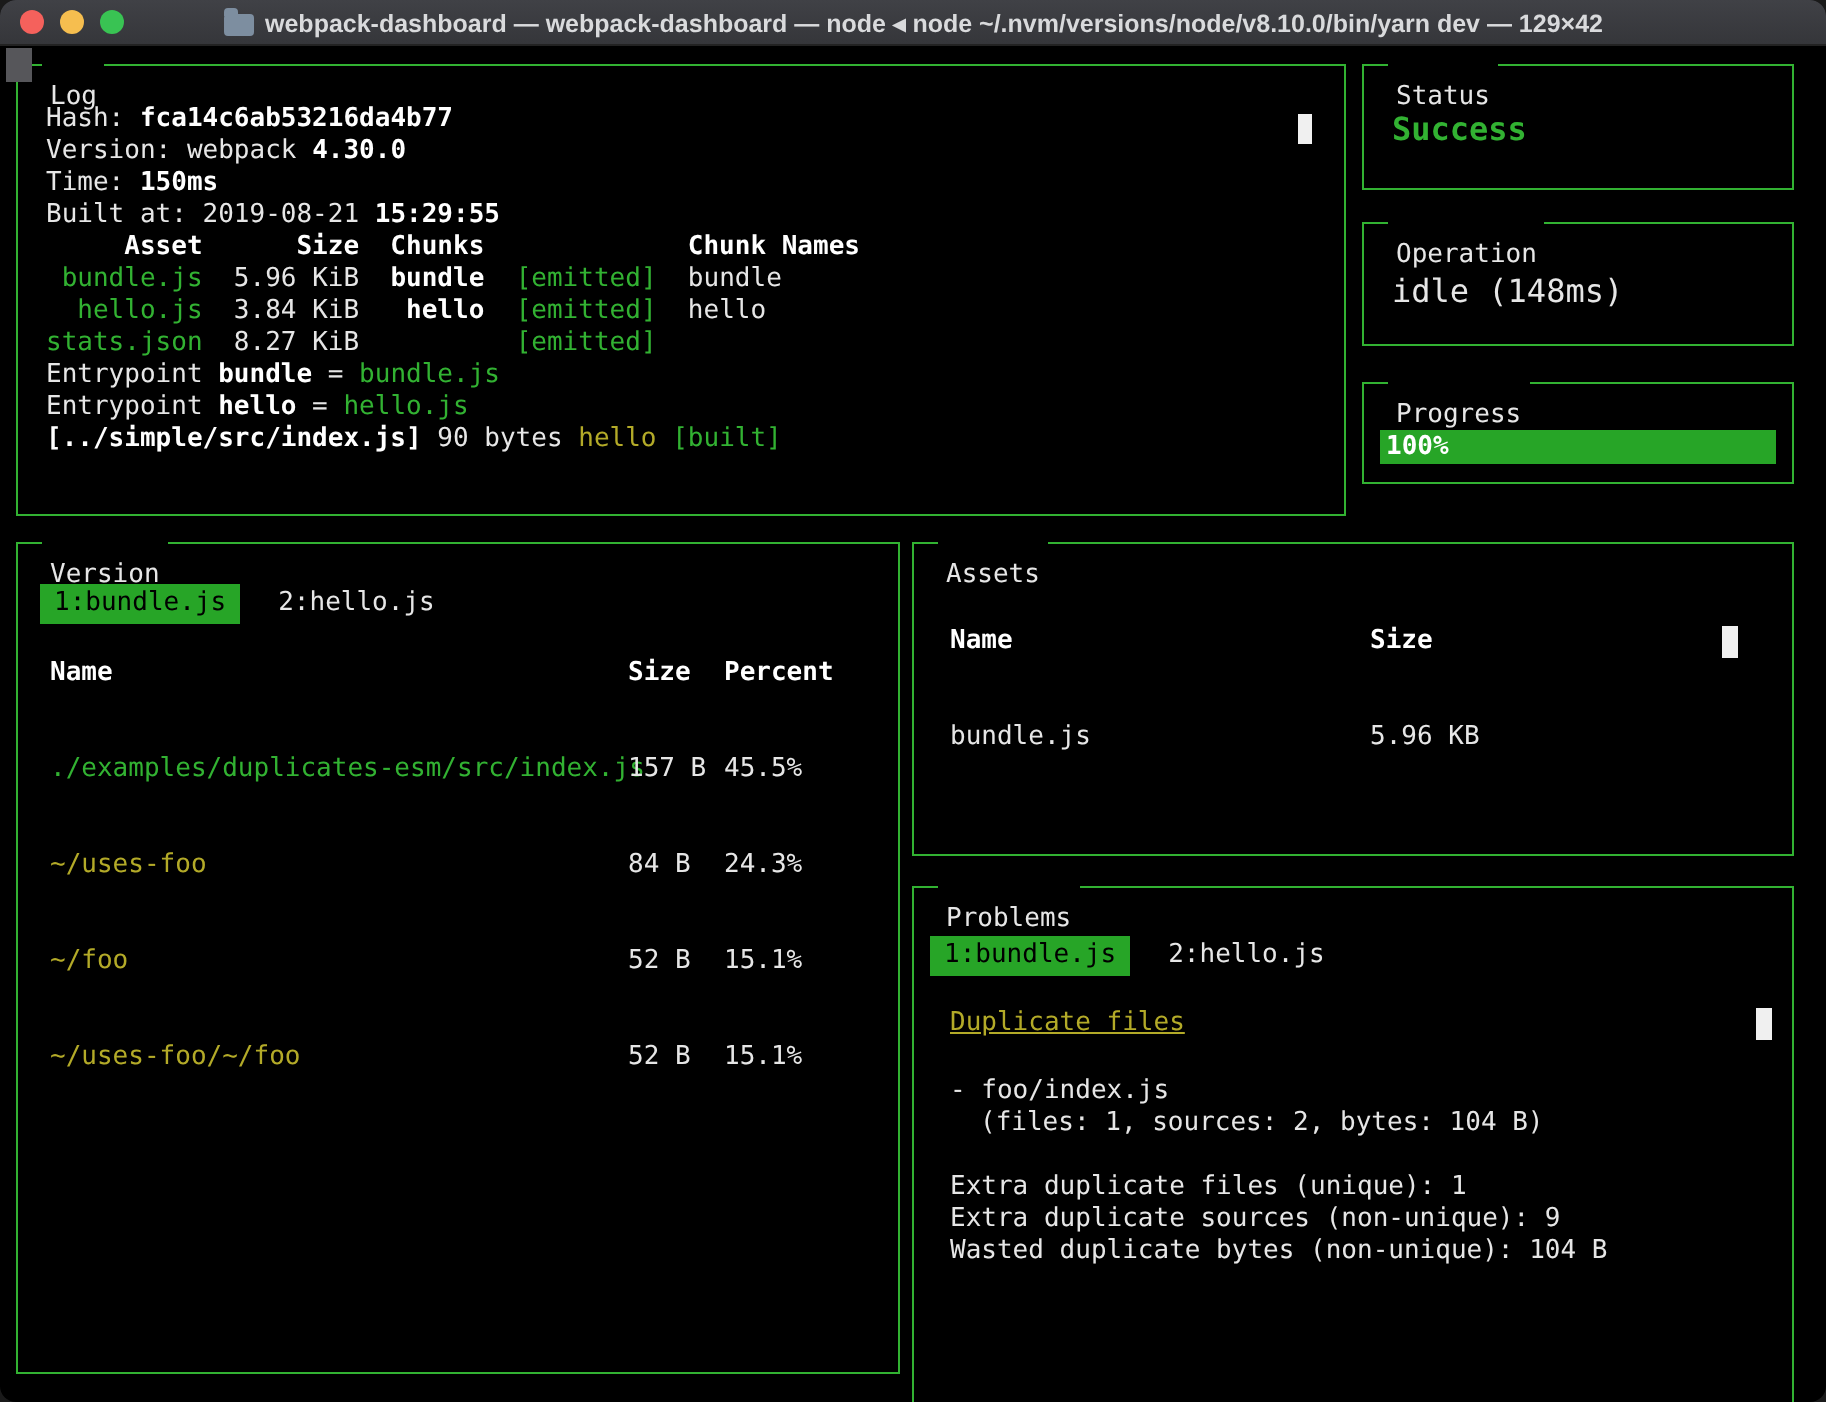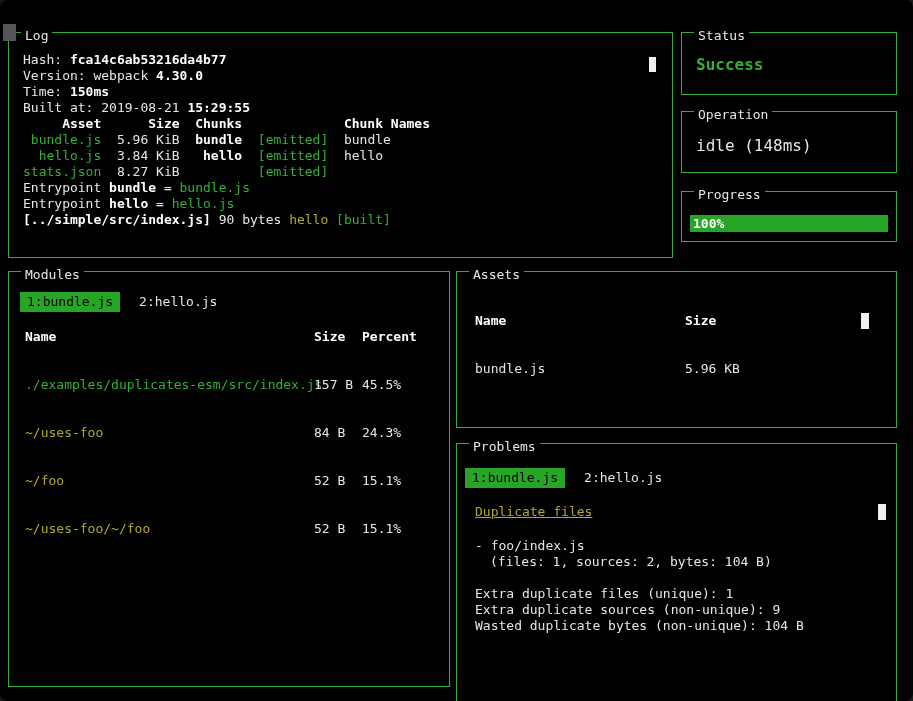--- a/index.html
+++ b/index.html
@@ -22,21 +22,21 @@
   .dot.green{background:var(--traffic-green,#39c353)}
   .title-wrap{position:absolute;left:50%;top:0;height:23px;transform:translateX(-50%);
     display:flex;align-items:center;gap:6px;white-space:nowrap}
   .title-text{font-family:"Liberation Sans",sans-serif;font-size:12.5px;
     color:var(--titlebar-text);font-weight:600}
   .folder{position:relative;width:15px;height:11px;background:#7d8ea0;border-radius:2px;margin-top:2px}
   .folder::before{content:"";position:absolute;left:0;top:-3px;width:7px;height:4px;
     background:#7d8ea0;border-radius:2px 2px 0 0}
   
   .panel{position:absolute;border:1px solid var(--green);background:var(--bg)}
-  .legend{position:absolute;top:-9px;left:12px;background:var(--bg);padding:4px 4px;
+  .legend{position:absolute;top:-9px;left:12px;background:var(--bg);padding:17px 4px;
     color:var(--white);font-size:13px;line-height:16px}
   .line{font-size:13px;line-height:16px;white-space:pre;color:var(--white)}
   .c-bold{font-weight:700}
   .c-white{color:var(--white)}
   .c-white.c-bold{color:var(--white-bright)}
   .c-green{color:var(--green)}
   .c-yellow{color:var(--yellow)}
   .thumb{position:absolute;width:8px;height:16px;background:#f0f0f0}
   .artifact{position:absolute;left:3px;top:24px;width:13px;height:17px;background:#56565a;z-index:5}
   
@@ -57,20 +57,31 @@
   .hdr{font-weight:700;color:var(--white-bright)}
   [data-color="green"]{color:var(--green)}
   [data-color="yellow"]{color:var(--yellow)}
   .link{text-decoration:underline;color:var(--yellow);cursor:pointer}
 </style>
 </head>
 <body>
 
 <div class="screen">
 
+  <div class="titlebar">
+    <div class="traffic">
+      <span class="dot red"></span>
+      <span class="dot yellow"></span>
+      <span class="dot green"></span>
+    </div>
+    <div class="title-wrap">
+      <span class="folder"></span>
+      <span class="title-text">webpack-dashboard — webpack-dashboard — node ◂ node ~/.nvm/versions/node/v8.10.0/bin/yarn dev — 129×42</span>
+    </div>
+  </div>
 
   <div class="artifact"></div>
 
   <div class="panel" style="left:8px;top:32px;width:665px;height:226px">
     <span class="legend">Log</span>
     <div class="thumb" style="left:640px;top:24px;width:7px;height:15px"></div>
     <div class="log-body">
         <div class="line"><span class="c-white">Hash: </span><span class="c-white c-bold">fca14c6ab53216da4b77</span></div>
         <div class="line"><span class="c-white">Version: webpack </span><span class="c-white c-bold">4.30.0</span></div>
         <div class="line"><span class="c-white">Time: </span><span class="c-white c-bold">150ms</span></div>
@@ -98,21 +109,21 @@
   <div class="panel" style="left:681px;top:191px;width:216px;height:51px">
     <span class="legend">Progress</span>
     <div class="bar-track">
       <div class="bar-fill" style="width: 100%;">
         <span class="bar-label">100%</span>
       </div>
     </div>
   </div>
 
   <div class="panel" style="left:8px;top:271px;width:442px;height:416px">
-    <span class="legend">Modules</span>
+    <span class="legend">Version</span>
     <div class="tabs" style="left:11px;top:20px">
       <span class="tab" data-active="true">1:bundle.js</span>
       <span class="tab" data-active="false">2:hello.js</span>
     </div>
     <div class="cell hdr" style="left:16px;top:57px">Name</div>
     <div class="cell hdr" style="left:305px;top:57px">Size</div>
     <div class="cell hdr" style="left:353px;top:57px">Percent</div>
 
     <div>
       <div class="cell" style="left:16px;top:105px" data-color="green">./examples/duplicates-esm/src/index.js</div>

